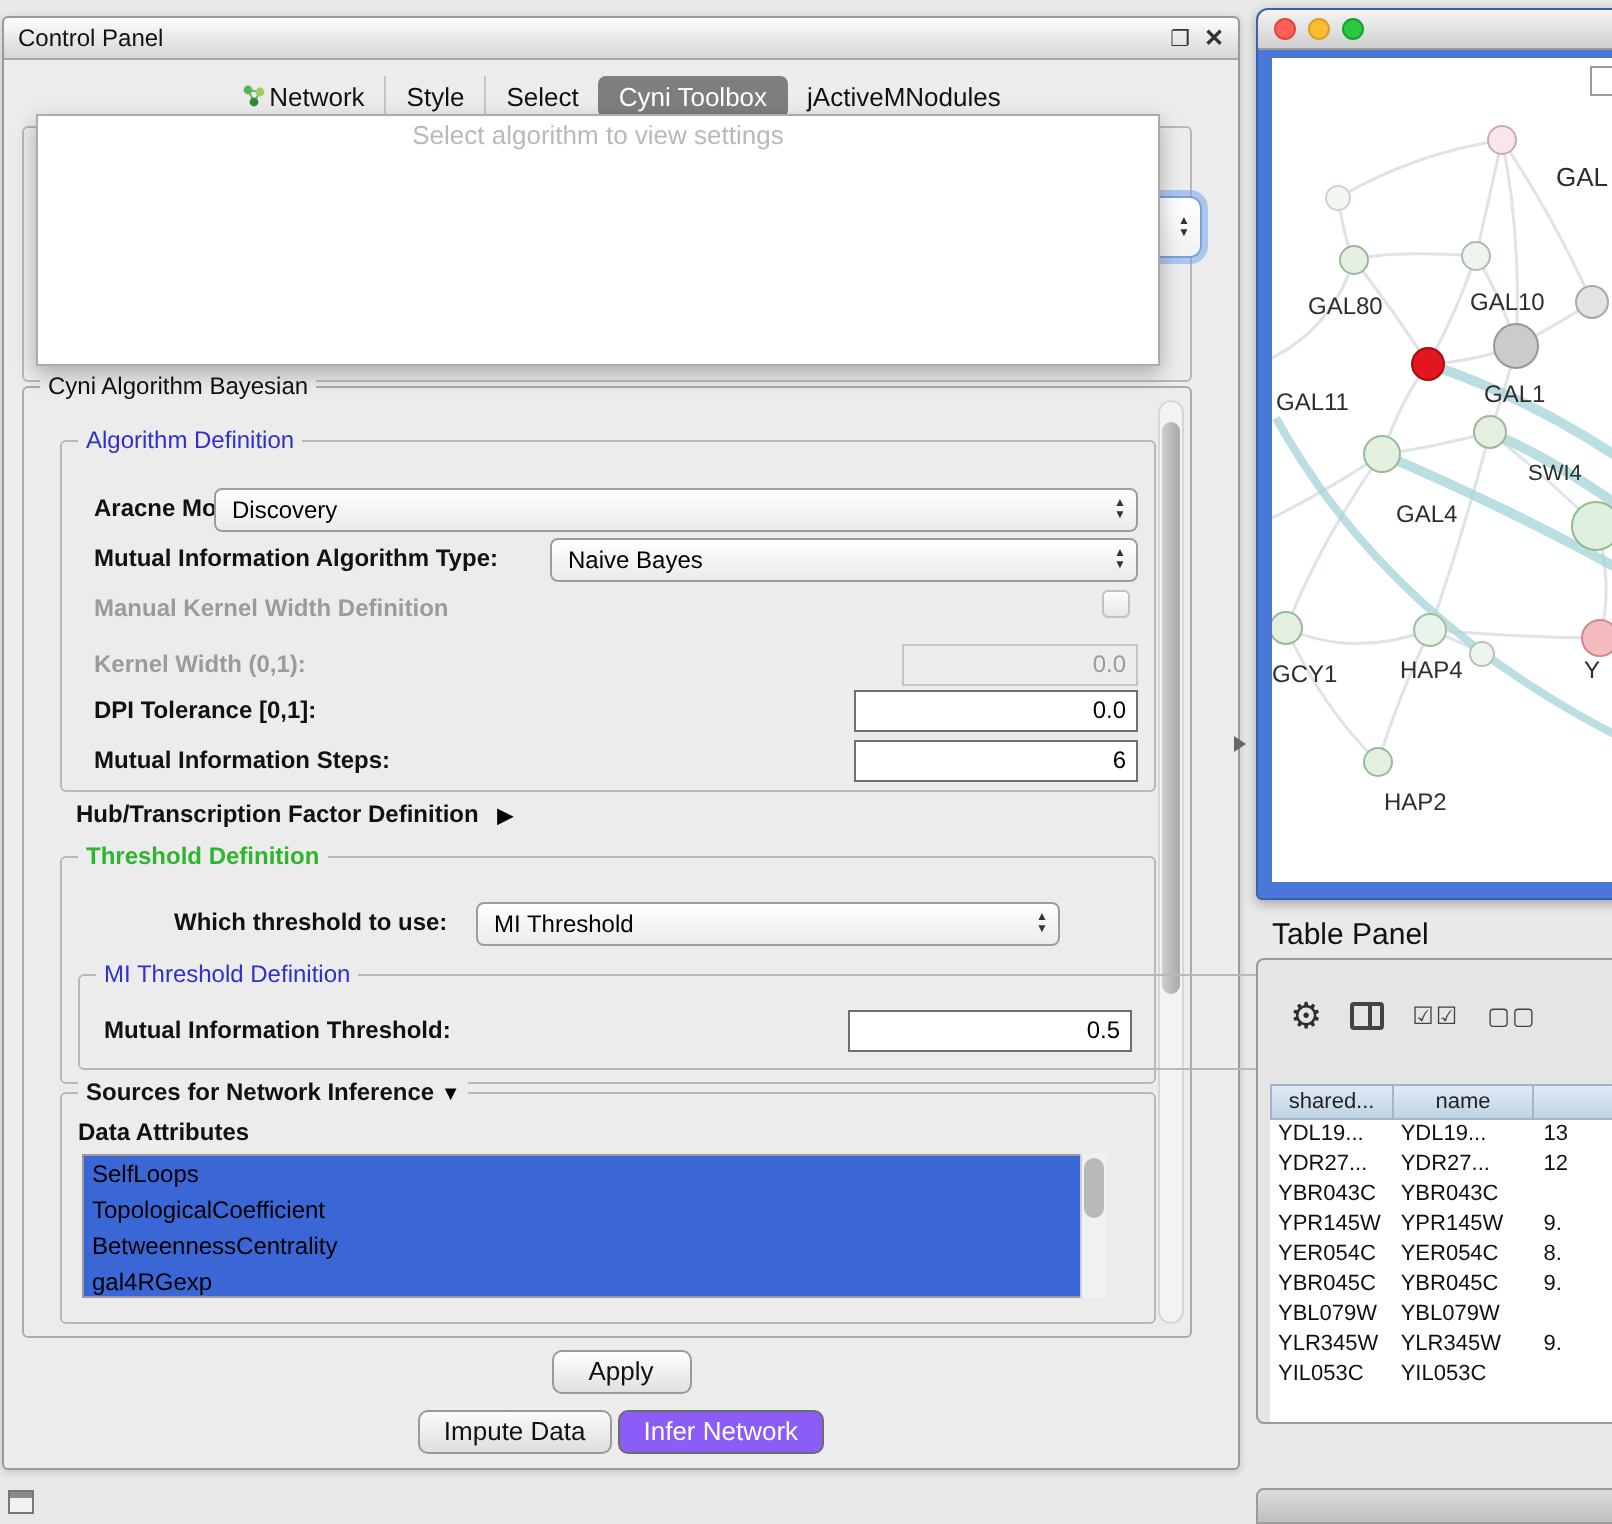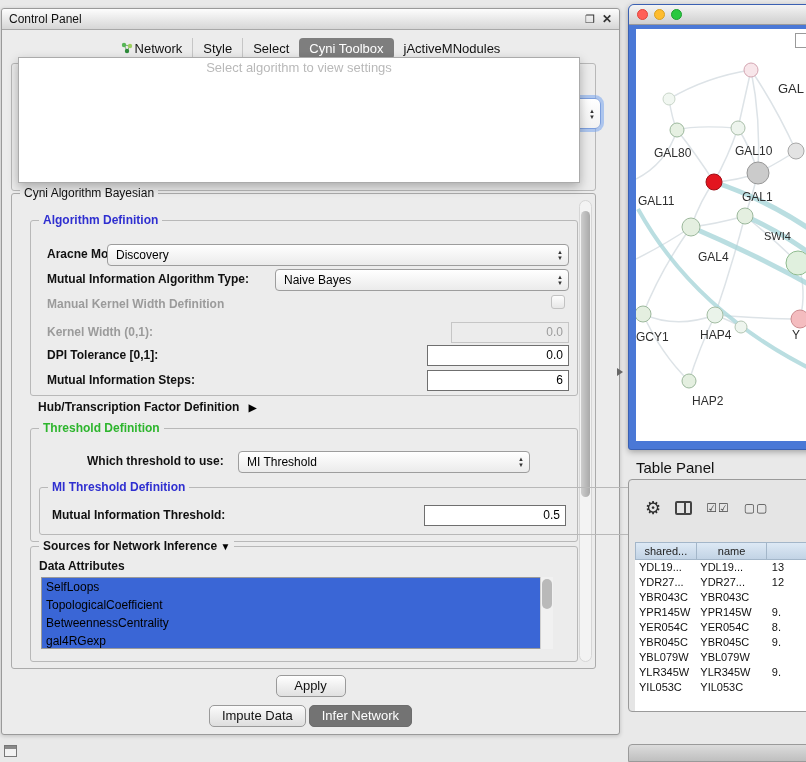--- a/index.html
+++ b/index.html
@@ -33,21 +33,21 @@
   .algo-popup{position:absolute;left:16px;top:48px;width:562px;height:126px;background:#fff;
     border:1px solid #ababab;box-shadow:0 4px 10px rgba(0,0,0,.28);z-index:30;font-size:13px;padding-top:2px;}
   .popup-placeholder{height:16px;line-height:16px;text-align:center;color:#b9b9b9;margin-bottom:13px;}
   .popup-item{height:15.5px;line-height:15.5px;padding-left:4px;color:#000;white-space:nowrap;}
   .popup-item.selected{font-weight:bold;}
 
   
   .settings-group{position:absolute;left:9px;top:184px;width:585px;height:476px;
     border:1px solid #ababab;border-radius:3px;}
   .legend{position:absolute;top:-8px;left:8px;background:#ececec;padding:0 4px;font-size:12px;color:#111;white-space:nowrap;}
-  .legend.blue{color:#2f2fd0;font-weight:bold;}
+  .legend.blue{color:#2f2fd0;font-weight:normal;}
   .legend.green{color:#2db52d;font-weight:bold;}
   .legend.boldblack{font-weight:bold;}
   .group{position:absolute;border:1px solid #b8b8b8;border-radius:3px;}
   .lbl{position:absolute;font-size:12px;font-weight:bold;color:#111;white-space:nowrap;}
   .lbl.disabled{color:#9b9b9b;}
   .combo{position:absolute;height:22px;background:linear-gradient(#ffffff,#ebebeb);
     border:1px solid #9d9d9d;border-radius:4px;font-size:12px;line-height:20px;padding-left:8px;color:#000;}
   .arrows{position:absolute;right:5px;top:4px;text-align:center;}
   .arrows i{display:block;font-style:normal;font-size:6px;line-height:6px;color:#333;}
   .tfield{position:absolute;height:21px;background:#fff;border:1px solid #8a8a8a;
@@ -64,21 +64,21 @@
   .attr-item{height:18px;line-height:18px;font-size:12px;padding-left:4px;background:#3a66d6;color:#000000;white-space:nowrap;}
   .list-scroll{position:absolute;right:0;top:0;bottom:0;width:13px;background:#f1f1f1;border-left:1px solid #cfcfcf;}
   .list-scroll .thumb{position:absolute;left:1px;right:1px;top:2px;height:30px;background:#b9b9b9;border-radius:6px;}
 
   .apply-btn{position:absolute;left:50%;transform:translateX(-50%);top:666px;width:70px;height:22px;
     border:1px solid #9a9a9a;border-radius:5px;background:linear-gradient(#ffffff,#e0e0e0);
     font-size:13px;text-align:center;line-height:20px;}
   .bottom-tabbar{position:absolute;left:0;top:696px;width:100%;display:flex;justify-content:center;gap:3px;}
   .btab{height:22px;border:1px solid #9a9a9a;border-radius:5px;background:linear-gradient(#fbfbfb,#dedede);
     font-size:13px;padding:0 12px;line-height:20px;}
-  .btab.selected{background:#737373;color:#fff;border-color:#6d6d6d;}
+  .btab.selected{background:#8b5cf6;color:#fff;border-color:#6d6d6d;}
 
   .split-arrow{position:absolute;left:617px;top:368px;width:0;height:0;
     border-top:4px solid transparent;border-bottom:4px solid transparent;border-left:6px solid #666;}
 
   
   .net-window{position:absolute;left:628px;top:4px;width:192px;height:446px;background:#4a78d6;
     border:1px solid #3a60b2;border-radius:6px 6px 3px 3px;box-shadow:0 2px 6px rgba(0,0,0,.3);}
   .net-titlebar{height:20px;background:linear-gradient(#f4f4f4,#cfcfcf);border-bottom:1px solid #9a9a9a;
     border-radius:5px 5px 0 0;display:flex;align-items:center;gap:6px;padding-left:8px;}
   .light{width:11px;height:11px;border-radius:50%;}

